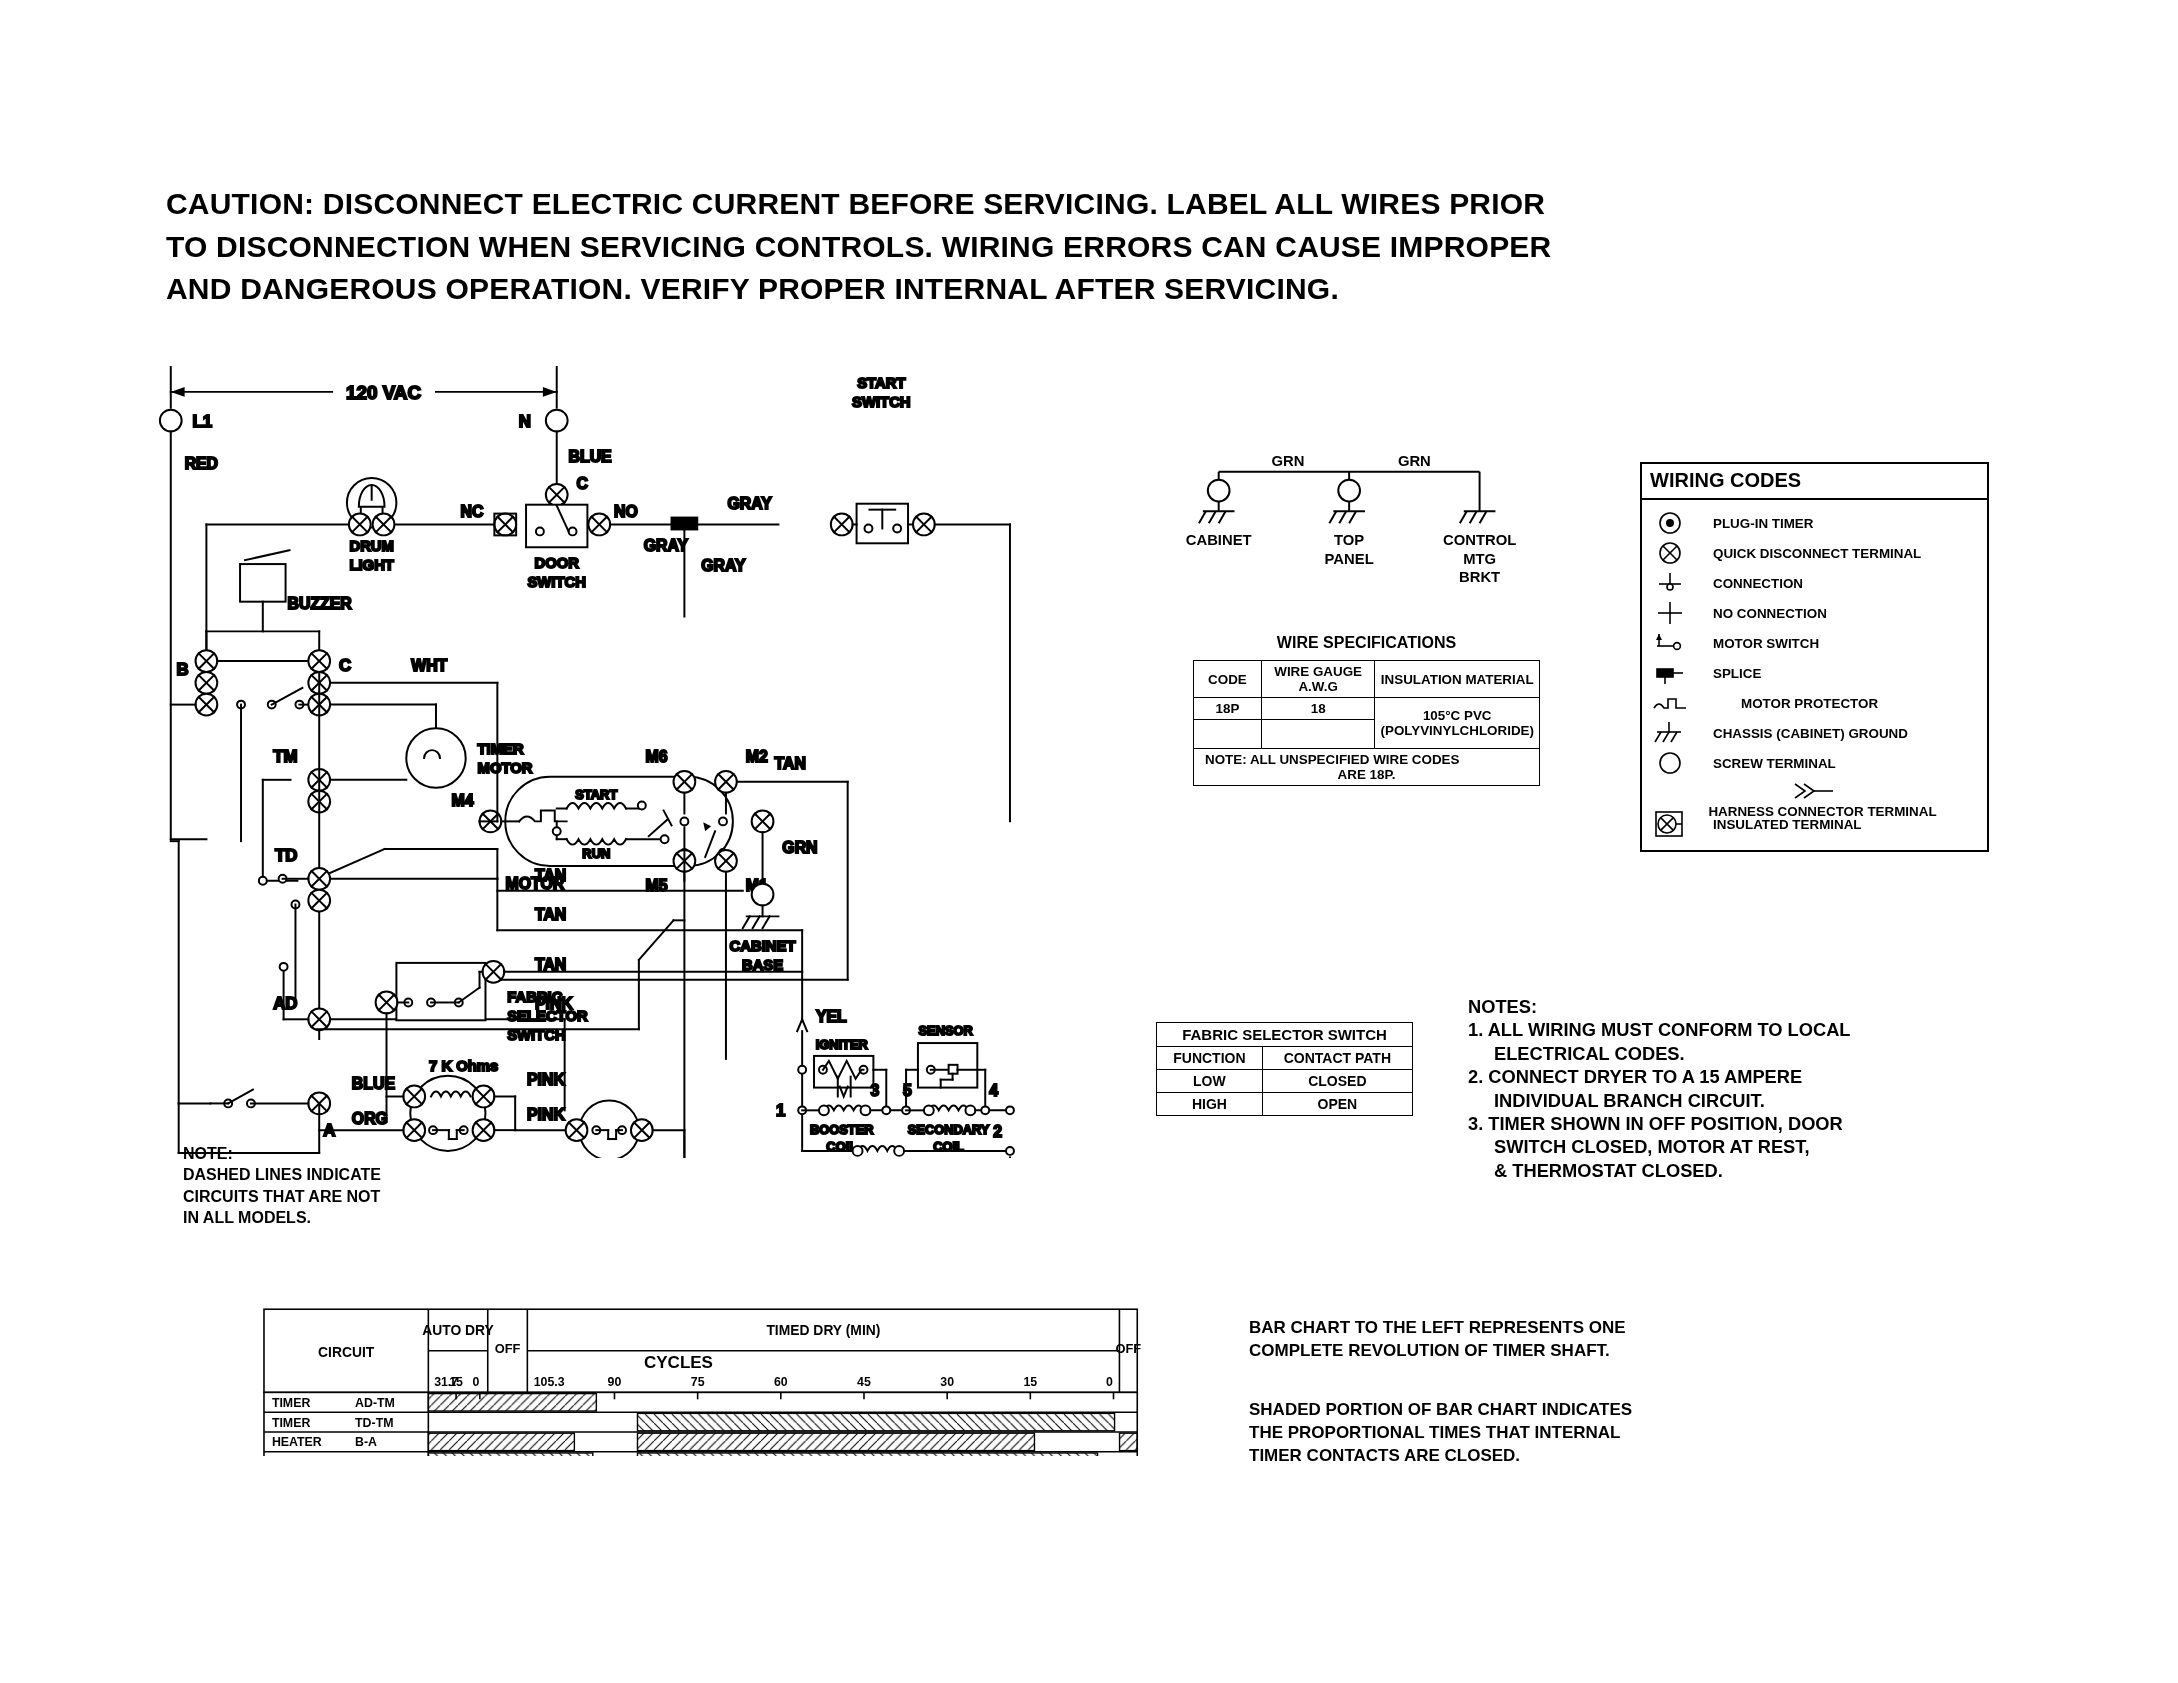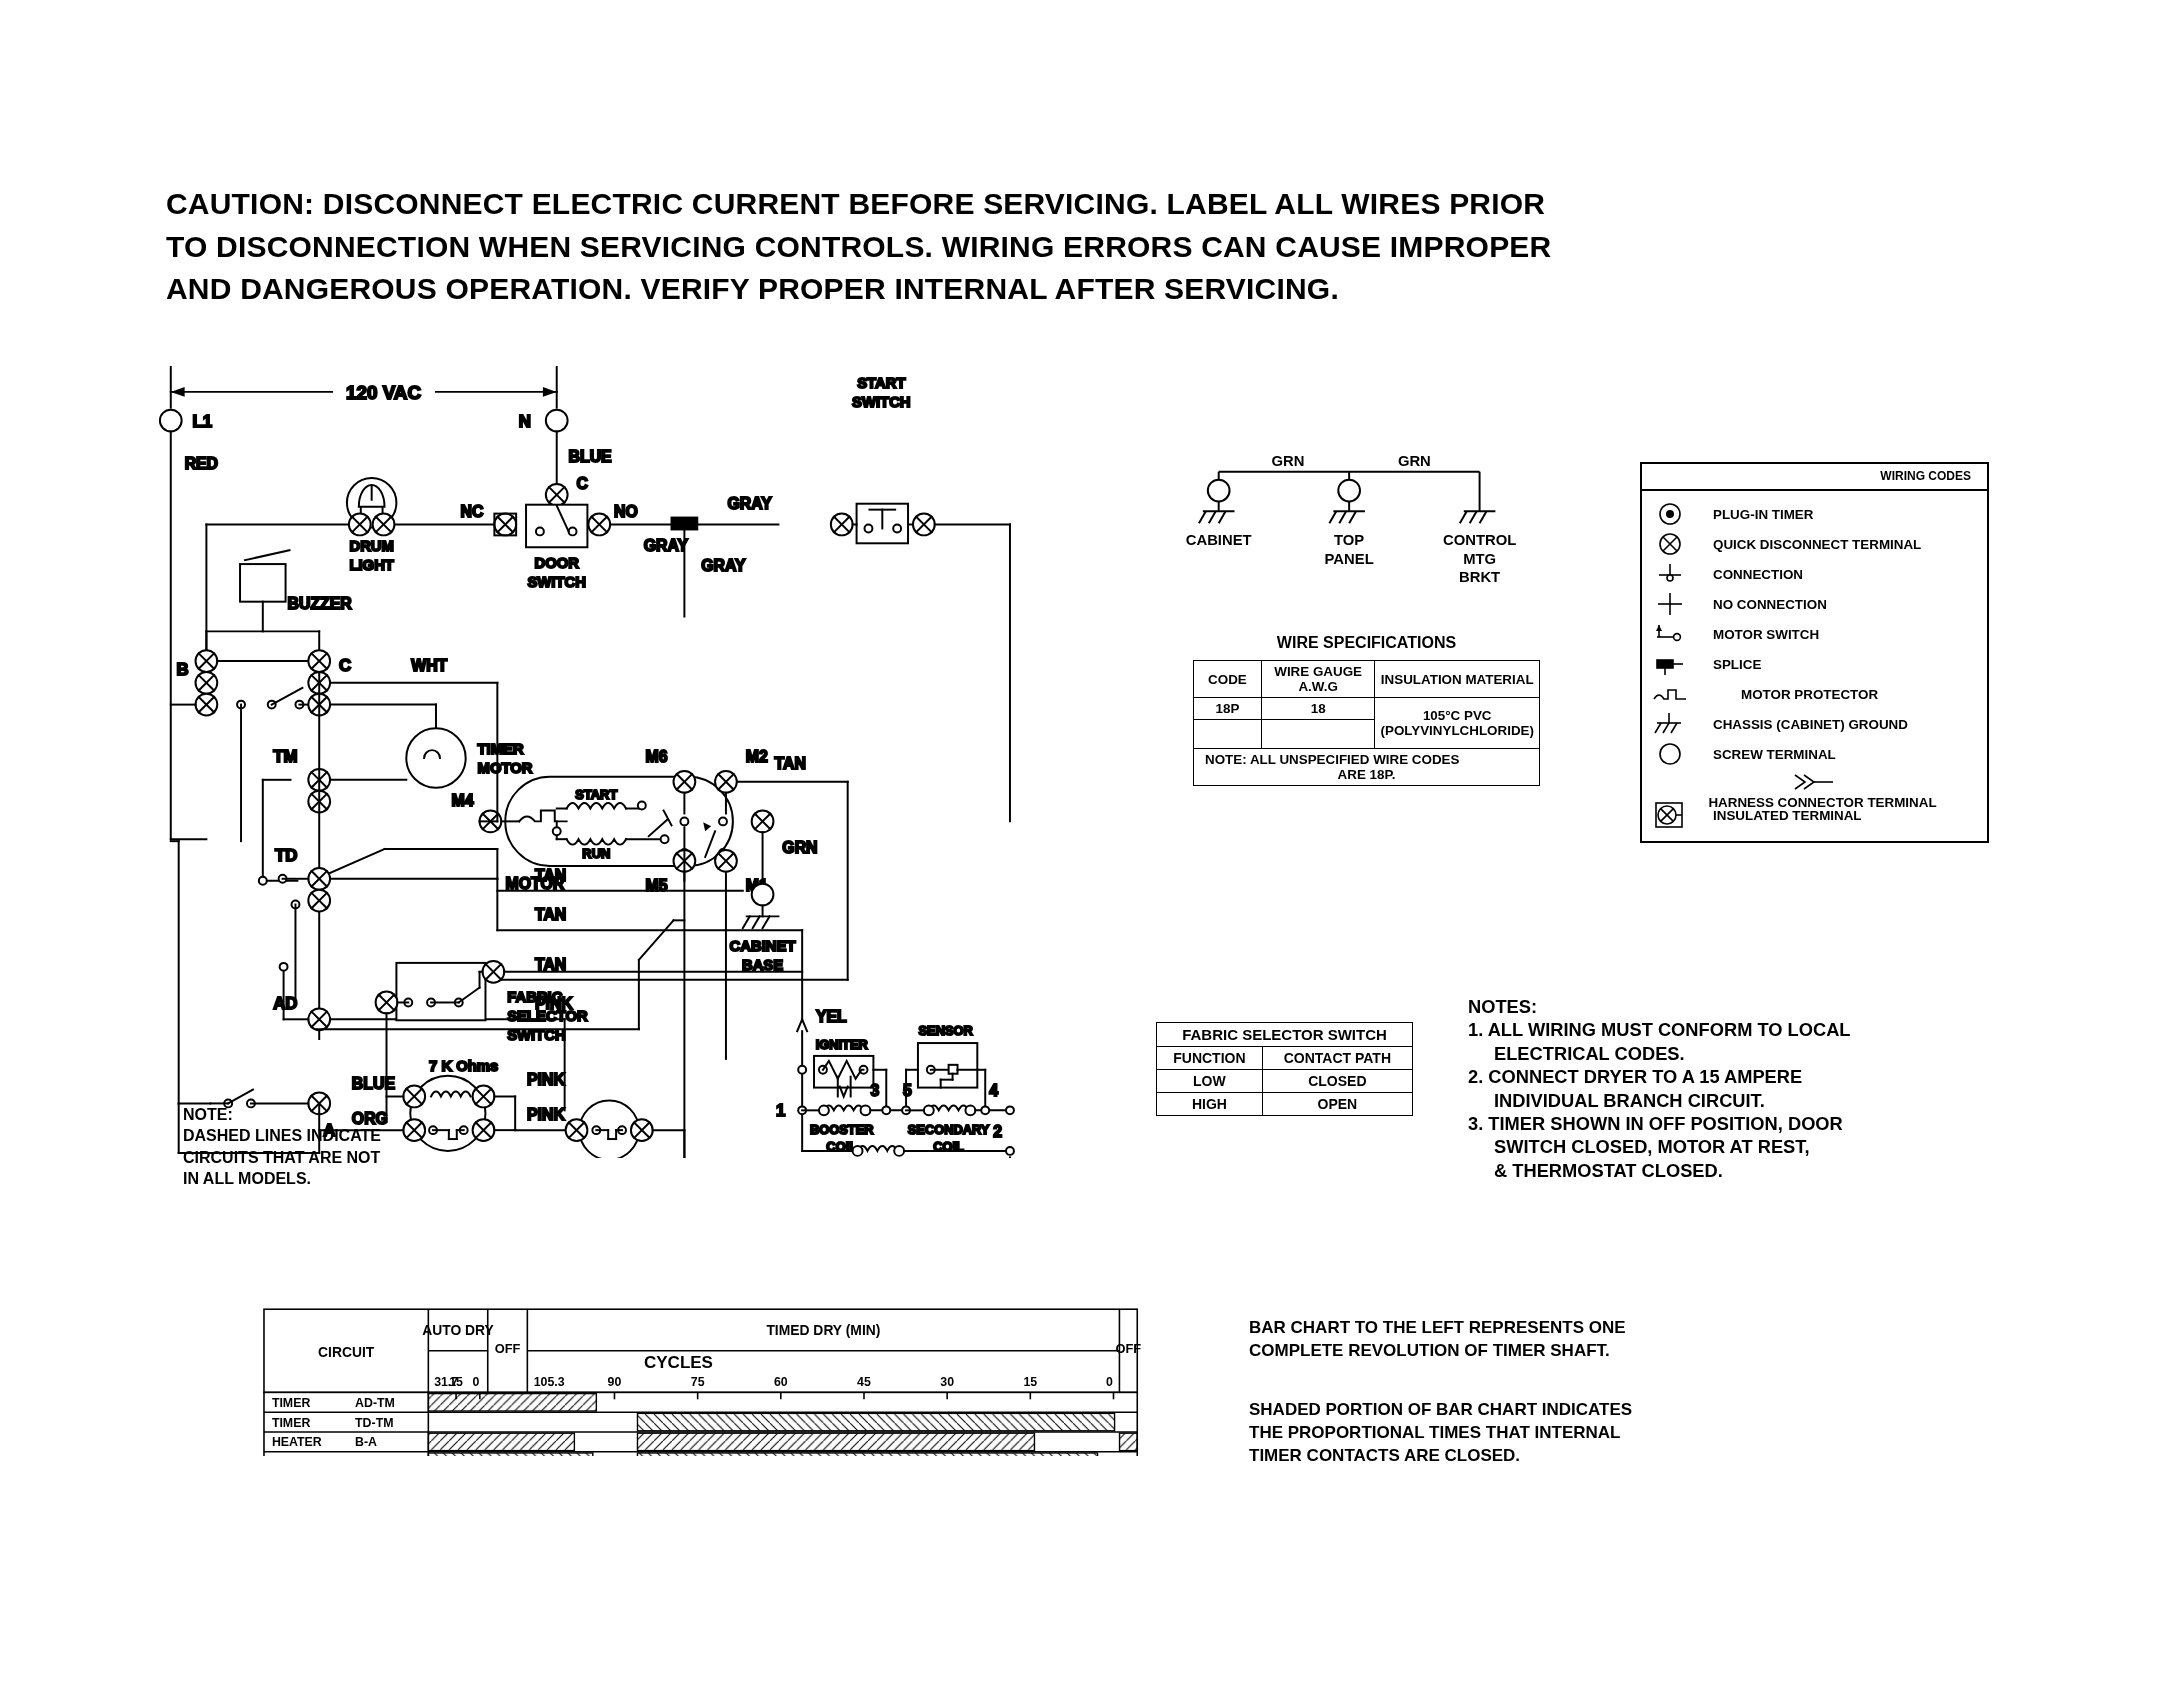--- a/index.html
+++ b/index.html
@@ -481,21 +481,21 @@
         <td colspan="3">
           <div style="text-align:left;padding-left:6px;">NOTE: ALL UNSPECIFIED WIRE CODES</div>
           <div>ARE 18P.</div>
         </td>
       </tr>
     </tbody>
       </table>
   </div>
 
   <div class="blk" style="left:1640px;top:462px;border:2px solid #000;width:345px;">
-    <div style="text-align:right;font-size:12px;font-weight:700;padding:5px 16px 6px;border-bottom:2px solid #000;">WIRING CODES</div>
+    <div style="text-align:left;font-size:20px;font-weight:700;padding:5px 8px 6px;border-bottom:2px solid #000;">WIRING CODES</div>
     <div style="padding:8px 0 10px;">
 
       <div style="display:flex;align-items:center;height:30px;">
         <span style="width:55px;display:flex;justify-content:center;">
           <svg width="30" height="26" viewBox="0 0 30 26">
               <g stroke="#000" stroke-width="1.6" fill="none">
             <circle cx="15" cy="13" r="10"></circle>
                 <circle cx="15" cy="13" r="3.2" fill="#000"></circle>
               </g>
             </svg>
@@ -651,21 +651,21 @@
     <div>NOTES:</div>
     <div>1. ALL WIRING MUST CONFORM TO LOCAL</div>
     <div class="ind">ELECTRICAL CODES.</div>
     <div>2. CONNECT DRYER TO A 15 AMPERE</div>
     <div class="ind">INDIVIDUAL BRANCH CIRCUIT.</div>
     <div>3. TIMER SHOWN IN OFF POSITION, DOOR</div>
     <div class="ind">SWITCH CLOSED, MOTOR AT REST,</div>
     <div class="ind">&amp; THERMOSTAT CLOSED.</div>
   </div>
 
-  <div class="smallnote" style="left:183px;top:1104px;">
+  <div class="smallnote" style="left:183px;top:1143px;">
     <div>NOTE:</div>
     <div>DASHED LINES INDICATE</div>
     <div>CIRCUITS THAT ARE NOT</div>
     <div>IN ALL MODELS.</div>
   </div>
 
   <div class="blk" style="left:262px;top:1307px;">
     <svg id="cycles-svg" width="901" height="149" viewBox="0 0 910 150">
         <defs>
           <pattern id="hA" width="9" height="9" patternUnits="userSpaceOnUse">

